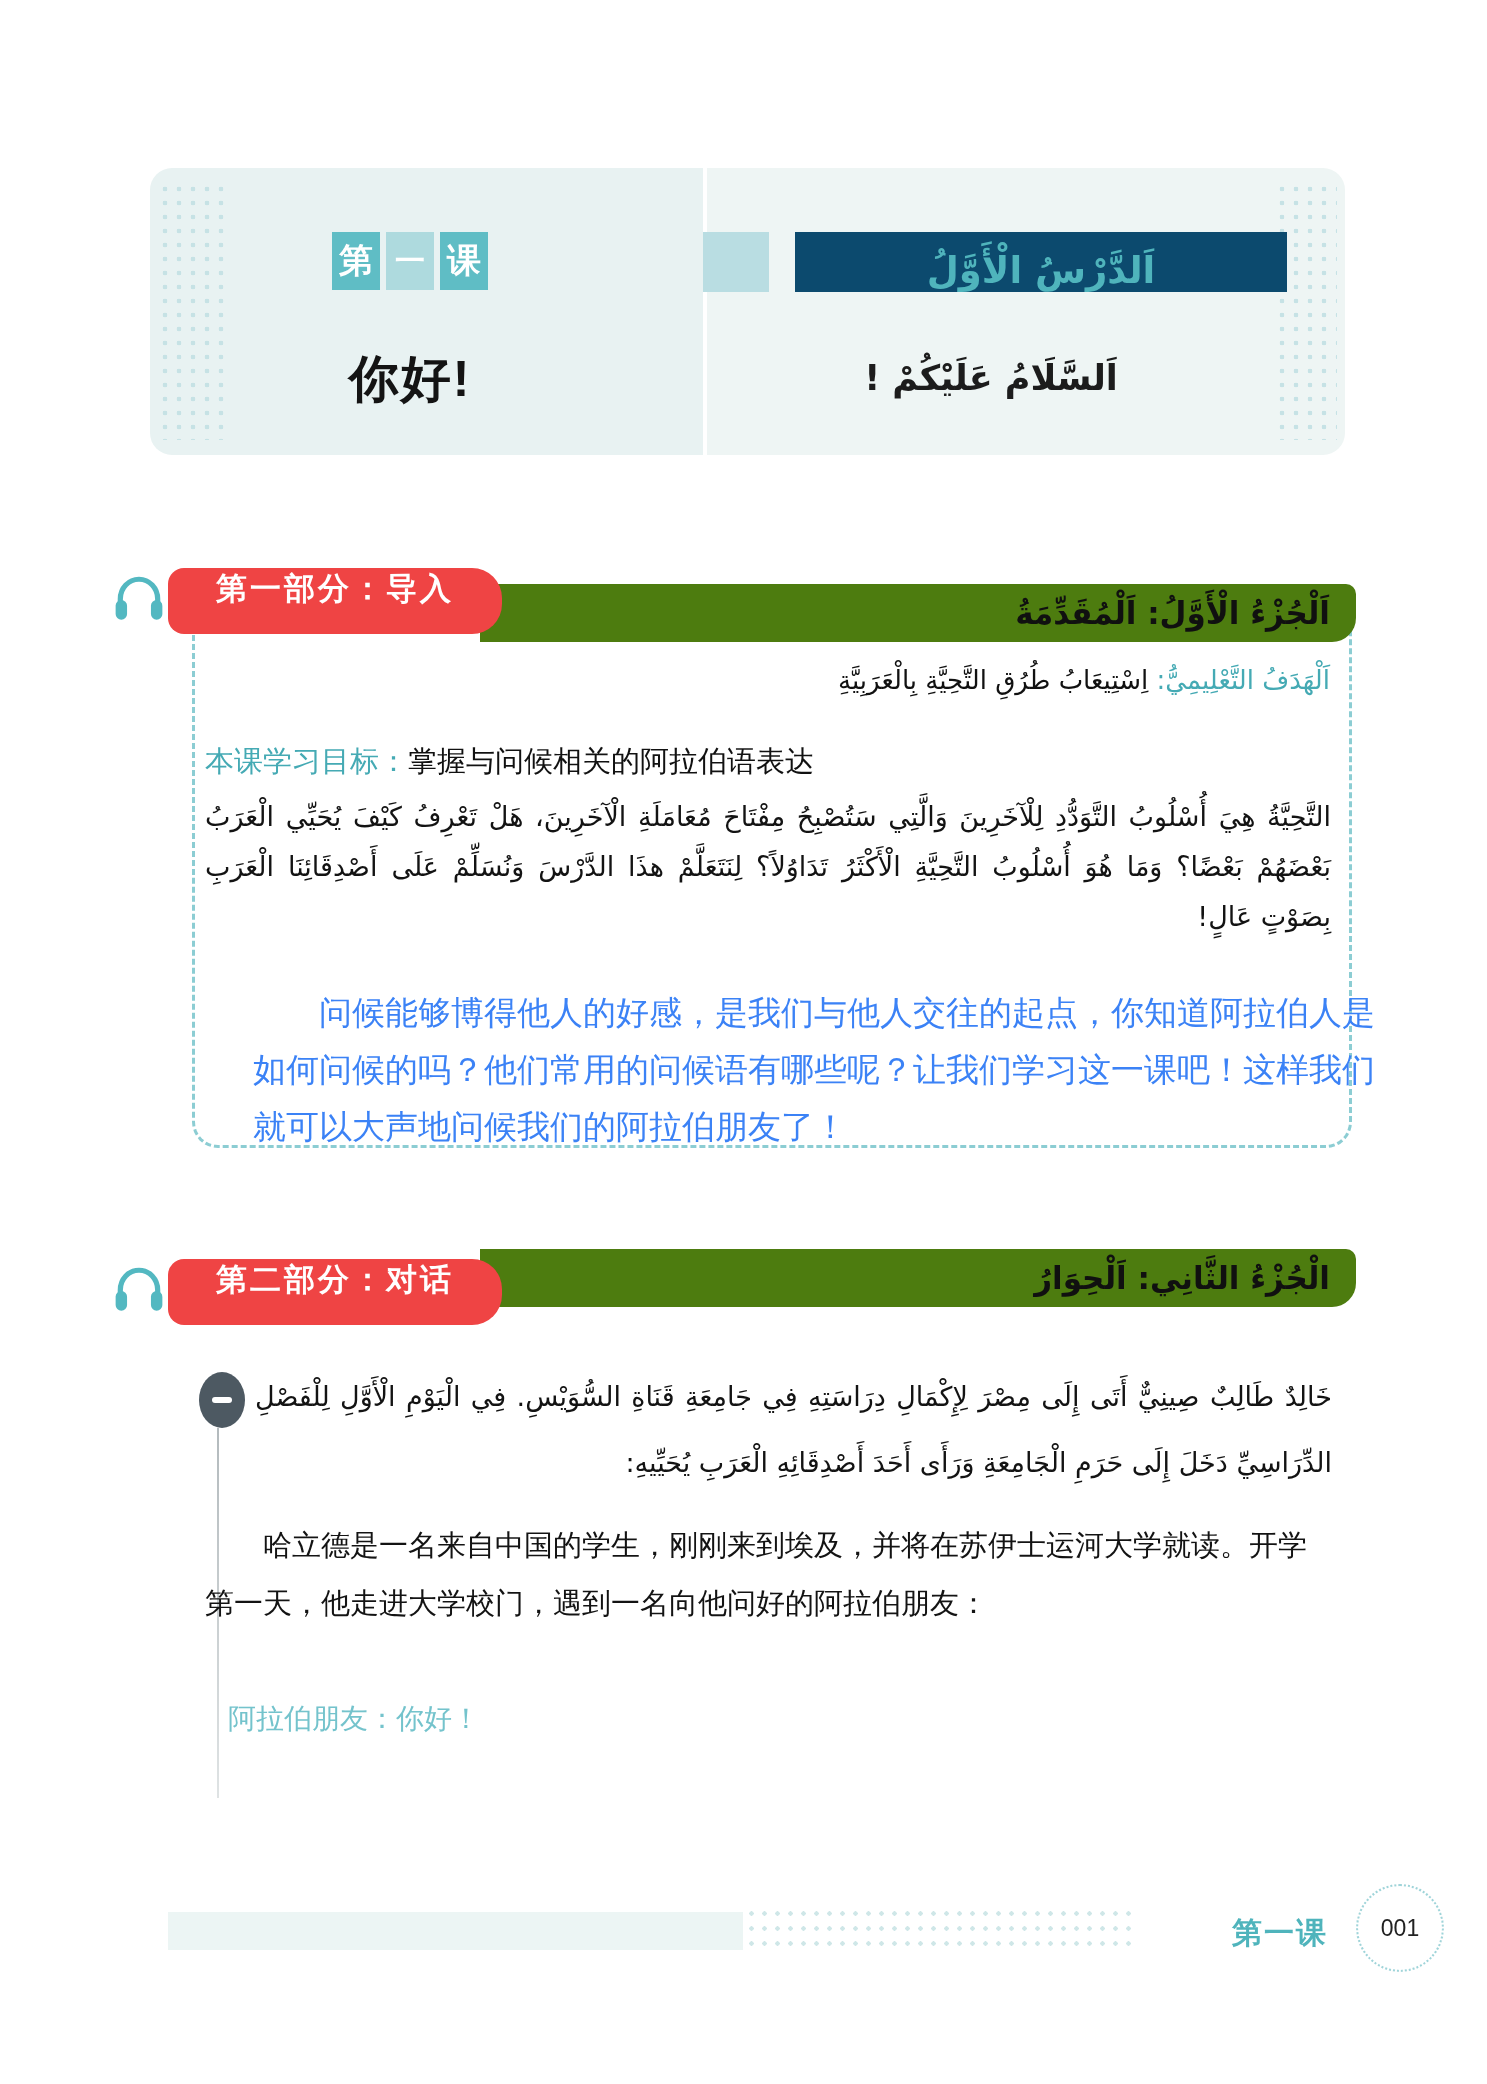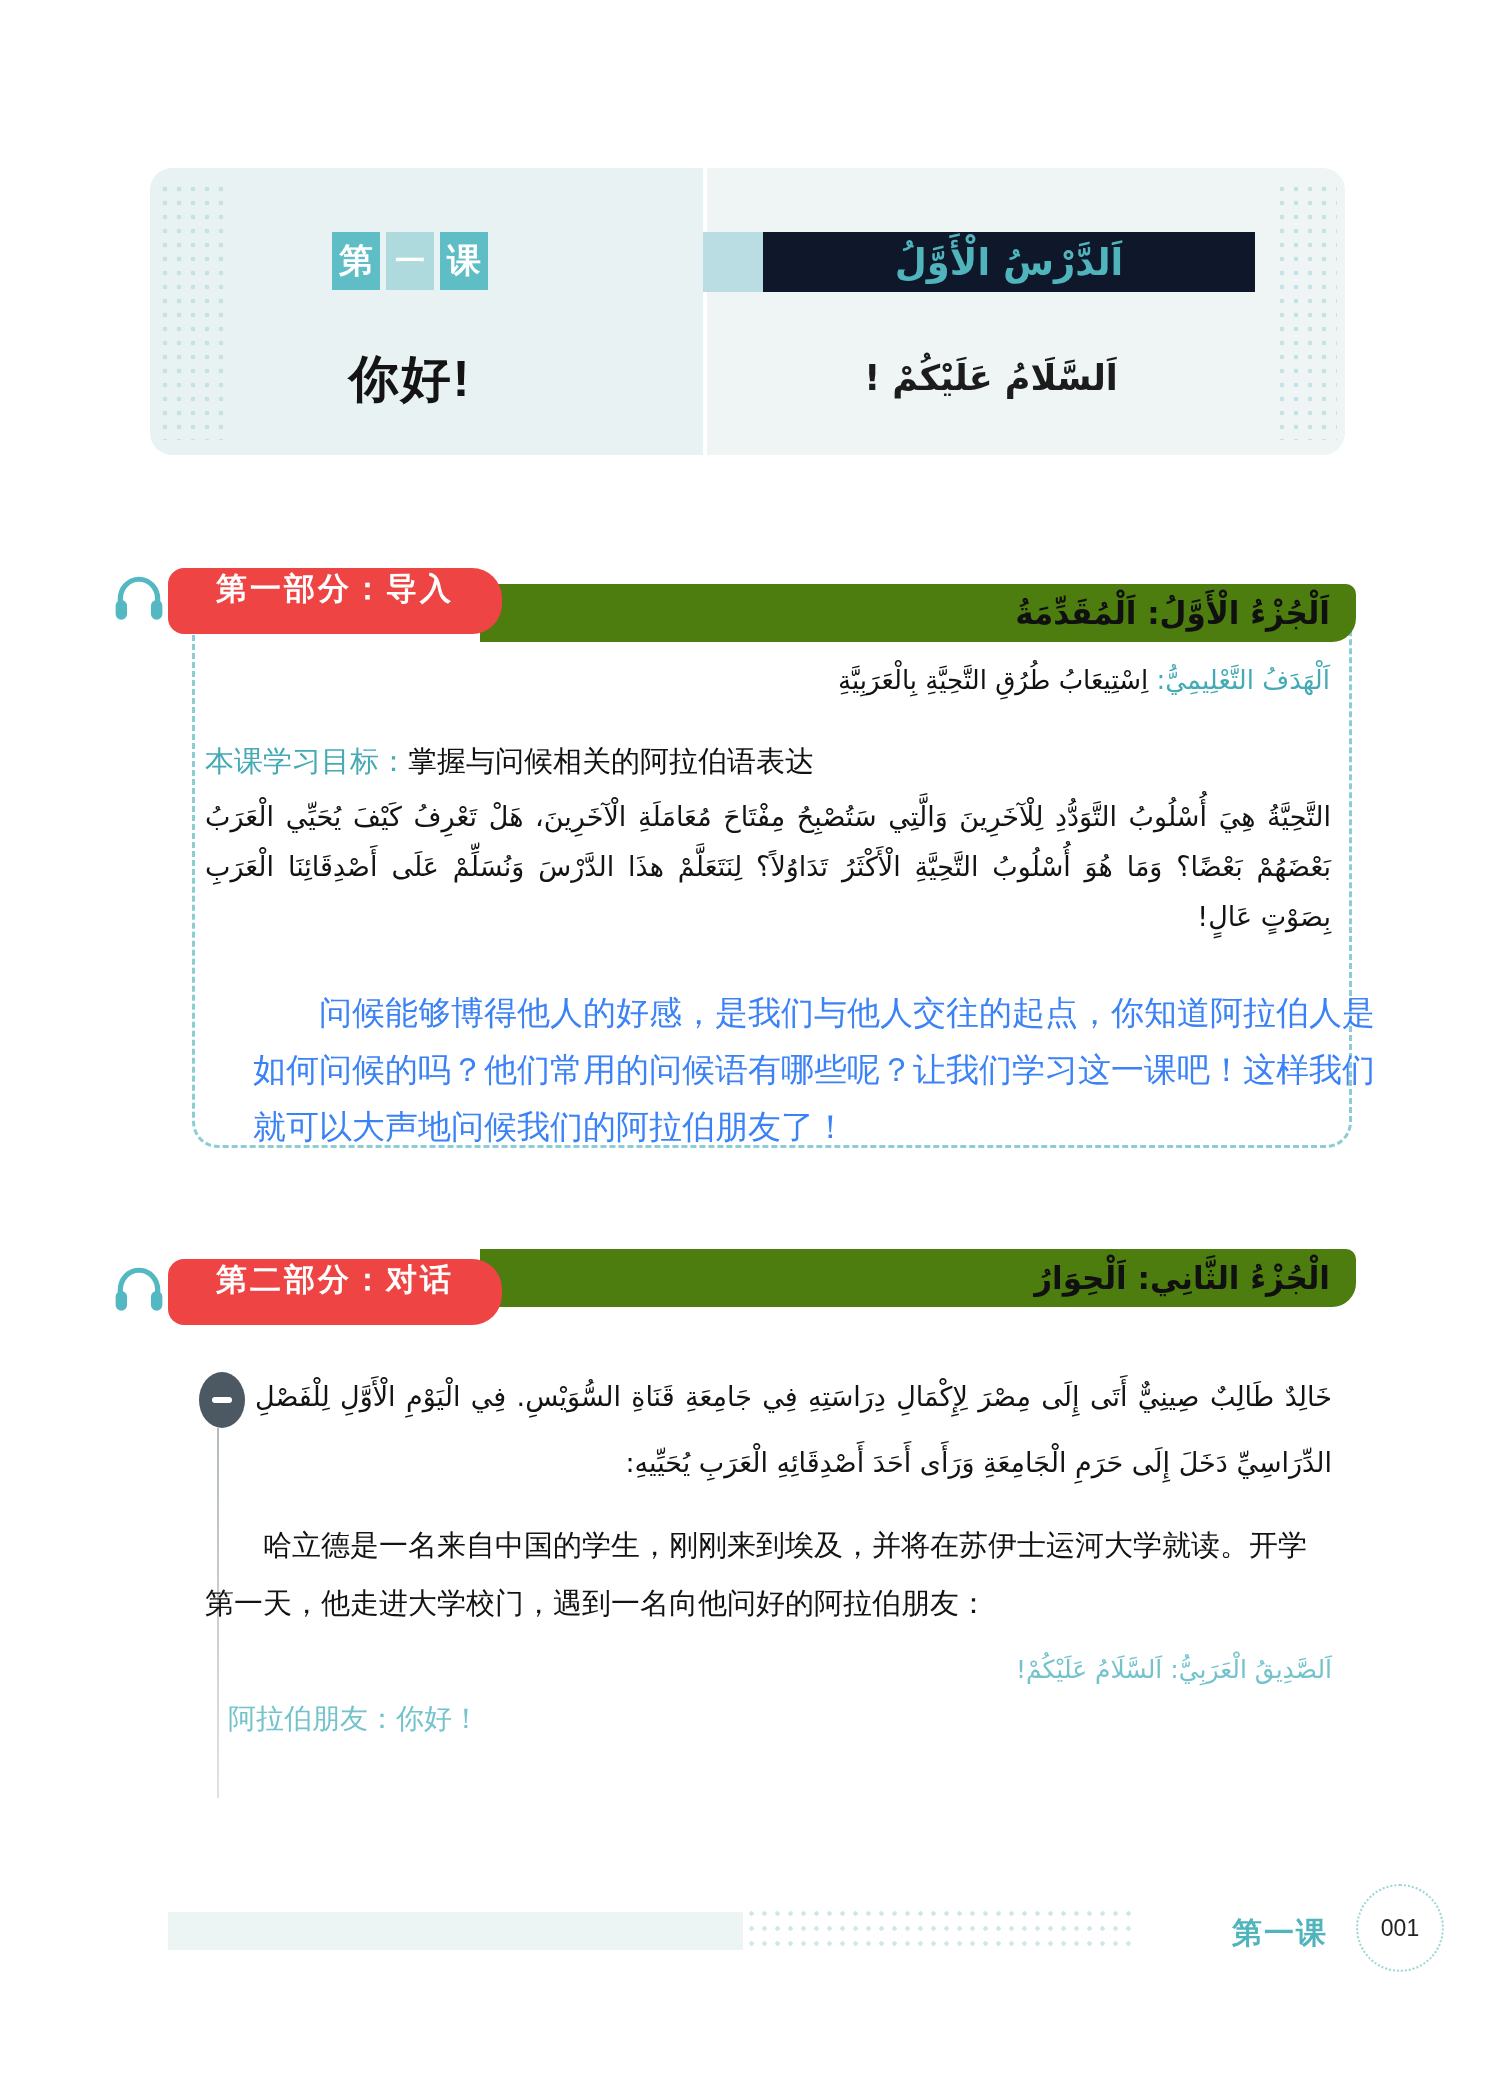--- a/index.html
+++ b/index.html
@@ -17,22 +17,22 @@
   .badge-row{left:0;top:64px;width:520px;display:flex;justify-content:center;gap:6px;}
   .badge{width:48px;height:58px;display:flex;align-items:center;justify-content:center;
          background:#5fbdc5;color:#fff;font-size:34px;font-weight:bold;}
   .badge.light{background:#aedade;font-size:30px;}
   .hdr-title-cn{left:0;top:178px;width:520px;text-align:center;font-size:50px;font-weight:bold;
                 letter-spacing:2px;color:#141414;}
 
   .hdr-right{left:707px;top:168px;width:638px;height:287px;background:#eef5f4;border-radius:0 22px 22px 0;}
   .hdr-right-dots{right:8px;top:14px;width:62px;height:258px;}
   .accent-square{left:-4px;top:64px;width:66px;height:60px;background:#b9dde2;}
-  .title-bar{left:56px;top:64px;width:492px;height:60px;background:#0f172a;
-             display:flex;align-items:center;justify-content:center;}
+  .title-bar{left:88px;top:64px;width:492px;height:60px;background:#0c4a6e;
+             display:flex;align-items:flex-end;justify-content:center;}
   .title-ar{font-family:"DejaVu Sans",sans-serif;direction:rtl;font-size:37px;font-weight:bold;color:#4fb4bc;}
   .greeting-ar{left:0;top:190px;width:568px;text-align:center;direction:rtl;
                font-family:"DejaVu Sans",sans-serif;font-size:35px;font-weight:bold;color:#1c1c1c;}
 
   
   .hp{width:54px;height:52px;}
   .pill{width:334px;height:66px;background:#ef4444;border-radius:16px 30px 30px 16px;z-index:3;
         display:flex;align-items:flex-start;justify-content:center;color:#fff;
         font-size:31px;font-weight:bold;letter-spacing:3px;}
   .band{height:58px;background:#4d7c0f;border-radius:0 10px 24px 0;z-index:2;
@@ -137,21 +137,20 @@
     <span class="band-heading" lang="ar">الْجُزْءُ الثَّانِي: اَلْحِوَارُ</span>
   </div>
 
   <div class="abs num-circle" title="一">
     <span class="num-dash"></span>
   </div>
   <div class="abs vline"></div>
 
   <div class="abs narr-ar" lang="ar">خَالِدٌ طَالِبٌ صِينِيٌّ أَتَى إِلَى مِصْرَ لِإِكْمَالِ دِرَاسَتِهِ فِي جَامِعَةِ قَنَاةِ السُّوَيْسِ. فِي الْيَوْمِ الْأَوَّلِ لِلْفَصْلِ الدِّرَاسِيِّ دَخَلَ إِلَى حَرَمِ الْجَامِعَةِ وَرَأَى أَحَدَ أَصْدِقَائِهِ الْعَرَبِ يُحَيِّيهِ:</div>
   <div class="abs narr-cn">哈立德是一名来自中国的学生，刚刚来到埃及，并将在苏伊士运河大学就读。开学第一天，他走进大学校门，遇到一名向他问好的阿拉伯朋友：</div>
-  <div class="abs dlg-ar" lang="ar">اَلصَّدِيقُ الْعَرَبِيُّ: اَلسَّلَامُ عَلَيْكُمْ!</div>
   <div class="abs dlg-cn">阿拉伯朋友：你好！</div>
 
   <div class="abs footer-bar"></div>
   <div class="abs footer-dots"></div>
   <div class="abs footer-lesson">第一课</div>
   <div class="abs page-circle">
     <span>001</span>
   </div>
 
 </div>

